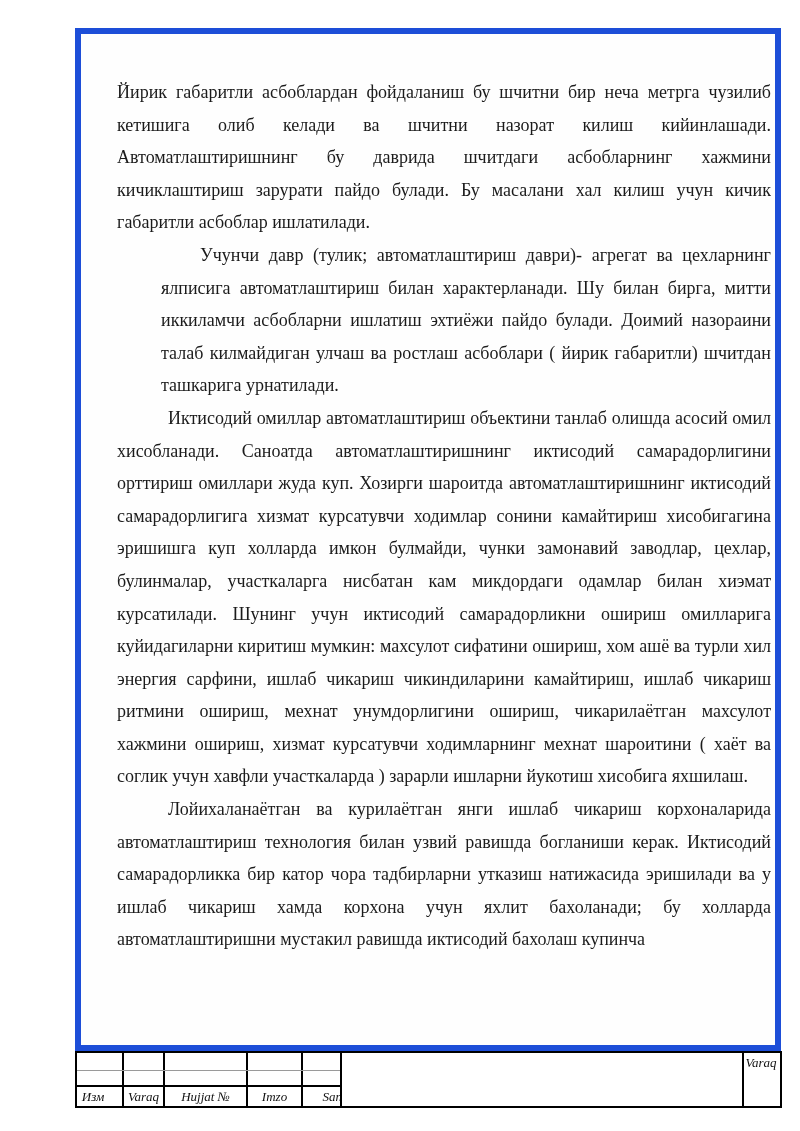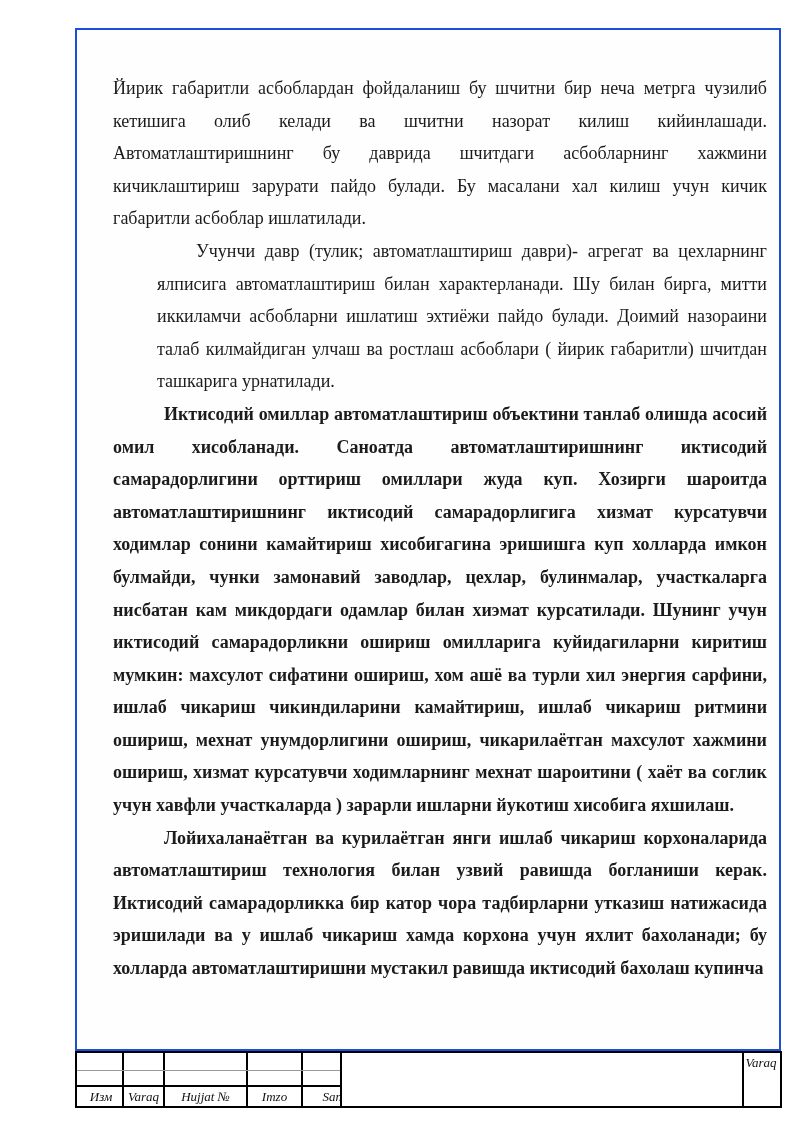--- a/index.html
+++ b/index.html
@@ -7,35 +7,35 @@
     width: 800px; height: 1131px;
     background: #ffffff;
     font-family: "Liberation Serif", "DejaVu Serif", serif;
     position: relative;
     overflow: hidden;
   }
   .page-frame {
     position: absolute;
     left: 75px; top: 28px;
     width: 706px; height: 1023px;
-    border: 2px solid #1d4ed8;
+    border: 6px solid #1d4ed8;
     background: #fefefe;
   }
   .content {
     position: absolute;
     left: 36px; top: 42px;
     width: 654px;
     color: #1b1b1b;
     font-size: 18px;
     line-height: 32.6px;
     text-align: justify;
   }
   .para { text-indent: 0; }
   .para.ind-sm { text-indent: 39px; margin-left: 44px; }
-  .para.ind    { text-indent: 51px; font-weight: bold; }
+  .para.ind    { text-indent: 51px; }
 
   
   .titleblock {
     position: absolute;
     left: 75px; top: 1051px;
     width: 707px; height: 57px;
     border: 2px solid #000;
     background: #fff;
   }
   .tb-vline {
@@ -90,21 +90,21 @@
   <div class="tb-vline" style="left:45px;"></div>
   <div class="tb-vline" style="left:86px;"></div>
   <div class="tb-vline" style="left:169px;"></div>
   <div class="tb-vline" style="left:224px;"></div>
   <div class="tb-vline" style="left:263px;"></div>
   <div class="tb-vline" style="left:665px;"></div>
 
   <div class="tb-hline-gray"></div>
   <div class="tb-hline-black"></div>
 
-  <div class="tb-label" style="left:8px;   width:32px;">Изм</div>
+  <div class="tb-label" style="left:0px;   width:32px;">Изм</div>
   <div class="tb-label" style="left:47px;  width:39px;">Varaq</div>
   <div class="tb-label" style="left:88px;  width:81px;">Hujjat №</div>
   <div class="tb-label" style="left:171px; width:53px;">Imzo</div>
   <div class="tb-label" style="left:226px; width:37px;padding-left:28px;">Sana</div>
 
   <div class="tb-varaq-cell">
     <div class="tb-varaq-label">Varaq</div>
   </div>
 </div>
 

